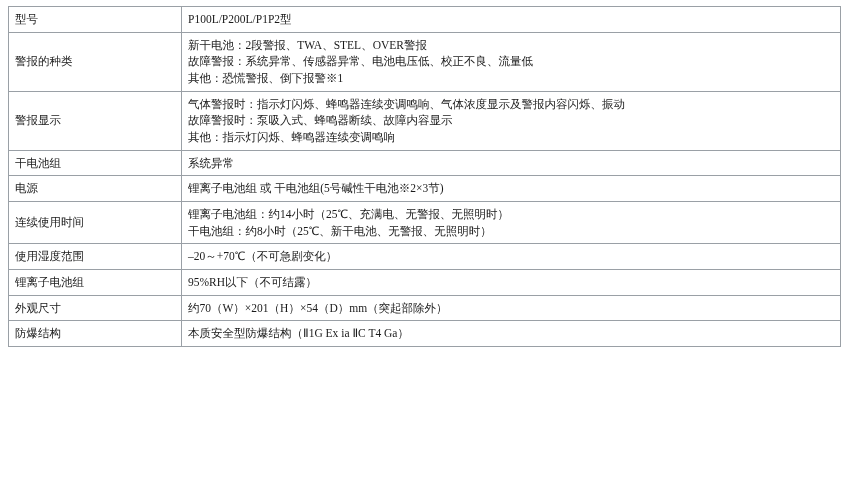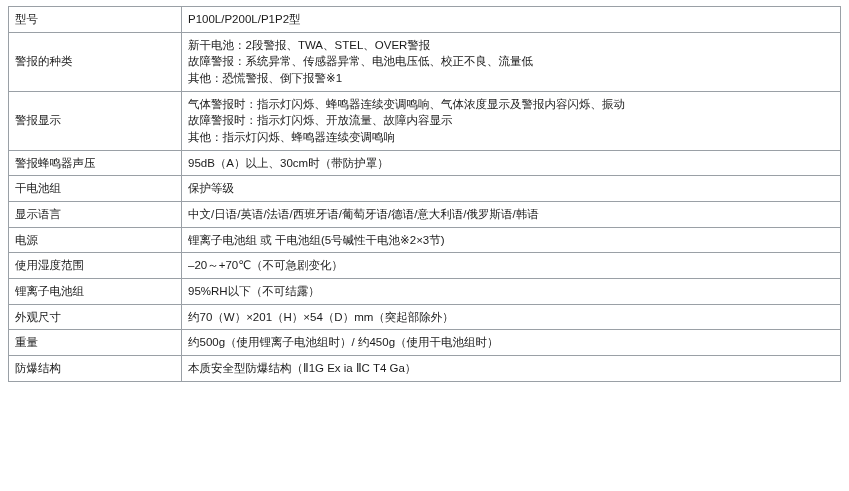--- a/index.html
+++ b/index.html
@@ -13,20 +13,21 @@
     font-family: "Liberation Sans", "DejaVu Sans", sans-serif;
     color: #1a1a1a;
     overflow: hidden;
   }
   .page {
     position: relative;
     width: 849px;
     height: 491px;
     box-sizing: border-box;
     padding: 6px 8px 0 8px;
+    font-family: Liberation Serif, serif;
   }
   table.spec {
     width: 833px;
     border-collapse: collapse;
     table-layout: fixed;
     font-size: 11.5px;
   }
   table.spec td {
     border: 1px solid #9aa0a6;
     padding: 4px 6px;
@@ -67,55 +68,50 @@
           <span class="line">新干电池：2段警报、TWA、STEL、OVER警报</span>
           <span class="line">故障警报：系统异常、传感器异常、电池电压低、校正不良、流量低</span>
           <span class="line">其他：恐慌警报、倒下报警※1</span>
         </td>
       </tr>
 
       <tr>
         <td class="label">警报显示</td>
         <td class="value">
           <span class="line">气体警报时：指示灯闪烁、蜂鸣器连续变调鸣响、气体浓度显示及警报内容闪烁、振动</span>
-          <span class="line">故障警报时：指示灯闪烁、开放流量、故障内容显示</span>
+          <span class="line">故障警报时：泵吸入式、蜂鸣器断续、故障内容显示</span>
           <span class="line">其他：指示灯闪烁、蜂鸣器连续变调鸣响</span>
         </td>
       </tr>
 
-      <tr>
-        <td class="label">警报蜂鸣器声压</td>
-        <td class="value">
-          <span class="line">95dB（A）以上、30cm时（带防护罩）</span>
-        </td>
-      </tr>
 
       <tr>
         <td class="label">干电池组</td>
         <td class="value">
-          <span class="line">保护等级</span>
+          <span class="line">系统异常</span>
         </td>
       </tr>
 
 
 
-      <tr>
-        <td class="label">显示语言</td>
-        <td class="value">
-          <span class="line">中文/日语/英语/法语/西班牙语/葡萄牙语/德语/意大利语/俄罗斯语/韩语</span>
-        </td>
-      </tr>
 
       <tr>
         <td class="label">电源</td>
         <td class="value">
           <span class="line">锂离子电池组 或 干电池组(5号碱性干电池※2×3节)</span>
         </td>
       </tr>
 
+      <tr>
+        <td class="label">连续使用时间</td>
+        <td class="value">
+          <span class="line">锂离子电池组：约14小时（25℃、充满电、无警报、无照明时）</span>
+          <span class="line">干电池组：约8小时（25℃、新干电池、无警报、无照明时）</span>
+        </td>
+      </tr>
 
       <tr>
         <td class="label">使用湿度范围</td>
         <td class="value">
           <span class="line">–20～+70℃（不可急剧变化）</span>
         </td>
       </tr>
 
       <tr>
         <td class="label">锂离子电池组</td>
@@ -124,26 +120,20 @@
         </td>
       </tr>
 
       <tr>
         <td class="label">外观尺寸</td>
         <td class="value">
           <span class="line">约70（W）×201（H）×54（D）mm（突起部除外）</span>
         </td>
       </tr>
 
-      <tr>
-        <td class="label">重量</td>
-        <td class="value">
-          <span class="line">约500g（使用锂离子电池组时）/ 约450g（使用干电池组时）</span>
-        </td>
-      </tr>
 
 
       <tr>
         <td class="label">防爆结构</td>
         <td class="value">
           <span class="line">本质安全型防爆结构（Ⅱ1G Ex ia ⅡC T4 Ga）</span>
         </td>
       </tr>
 
     </tbody>

